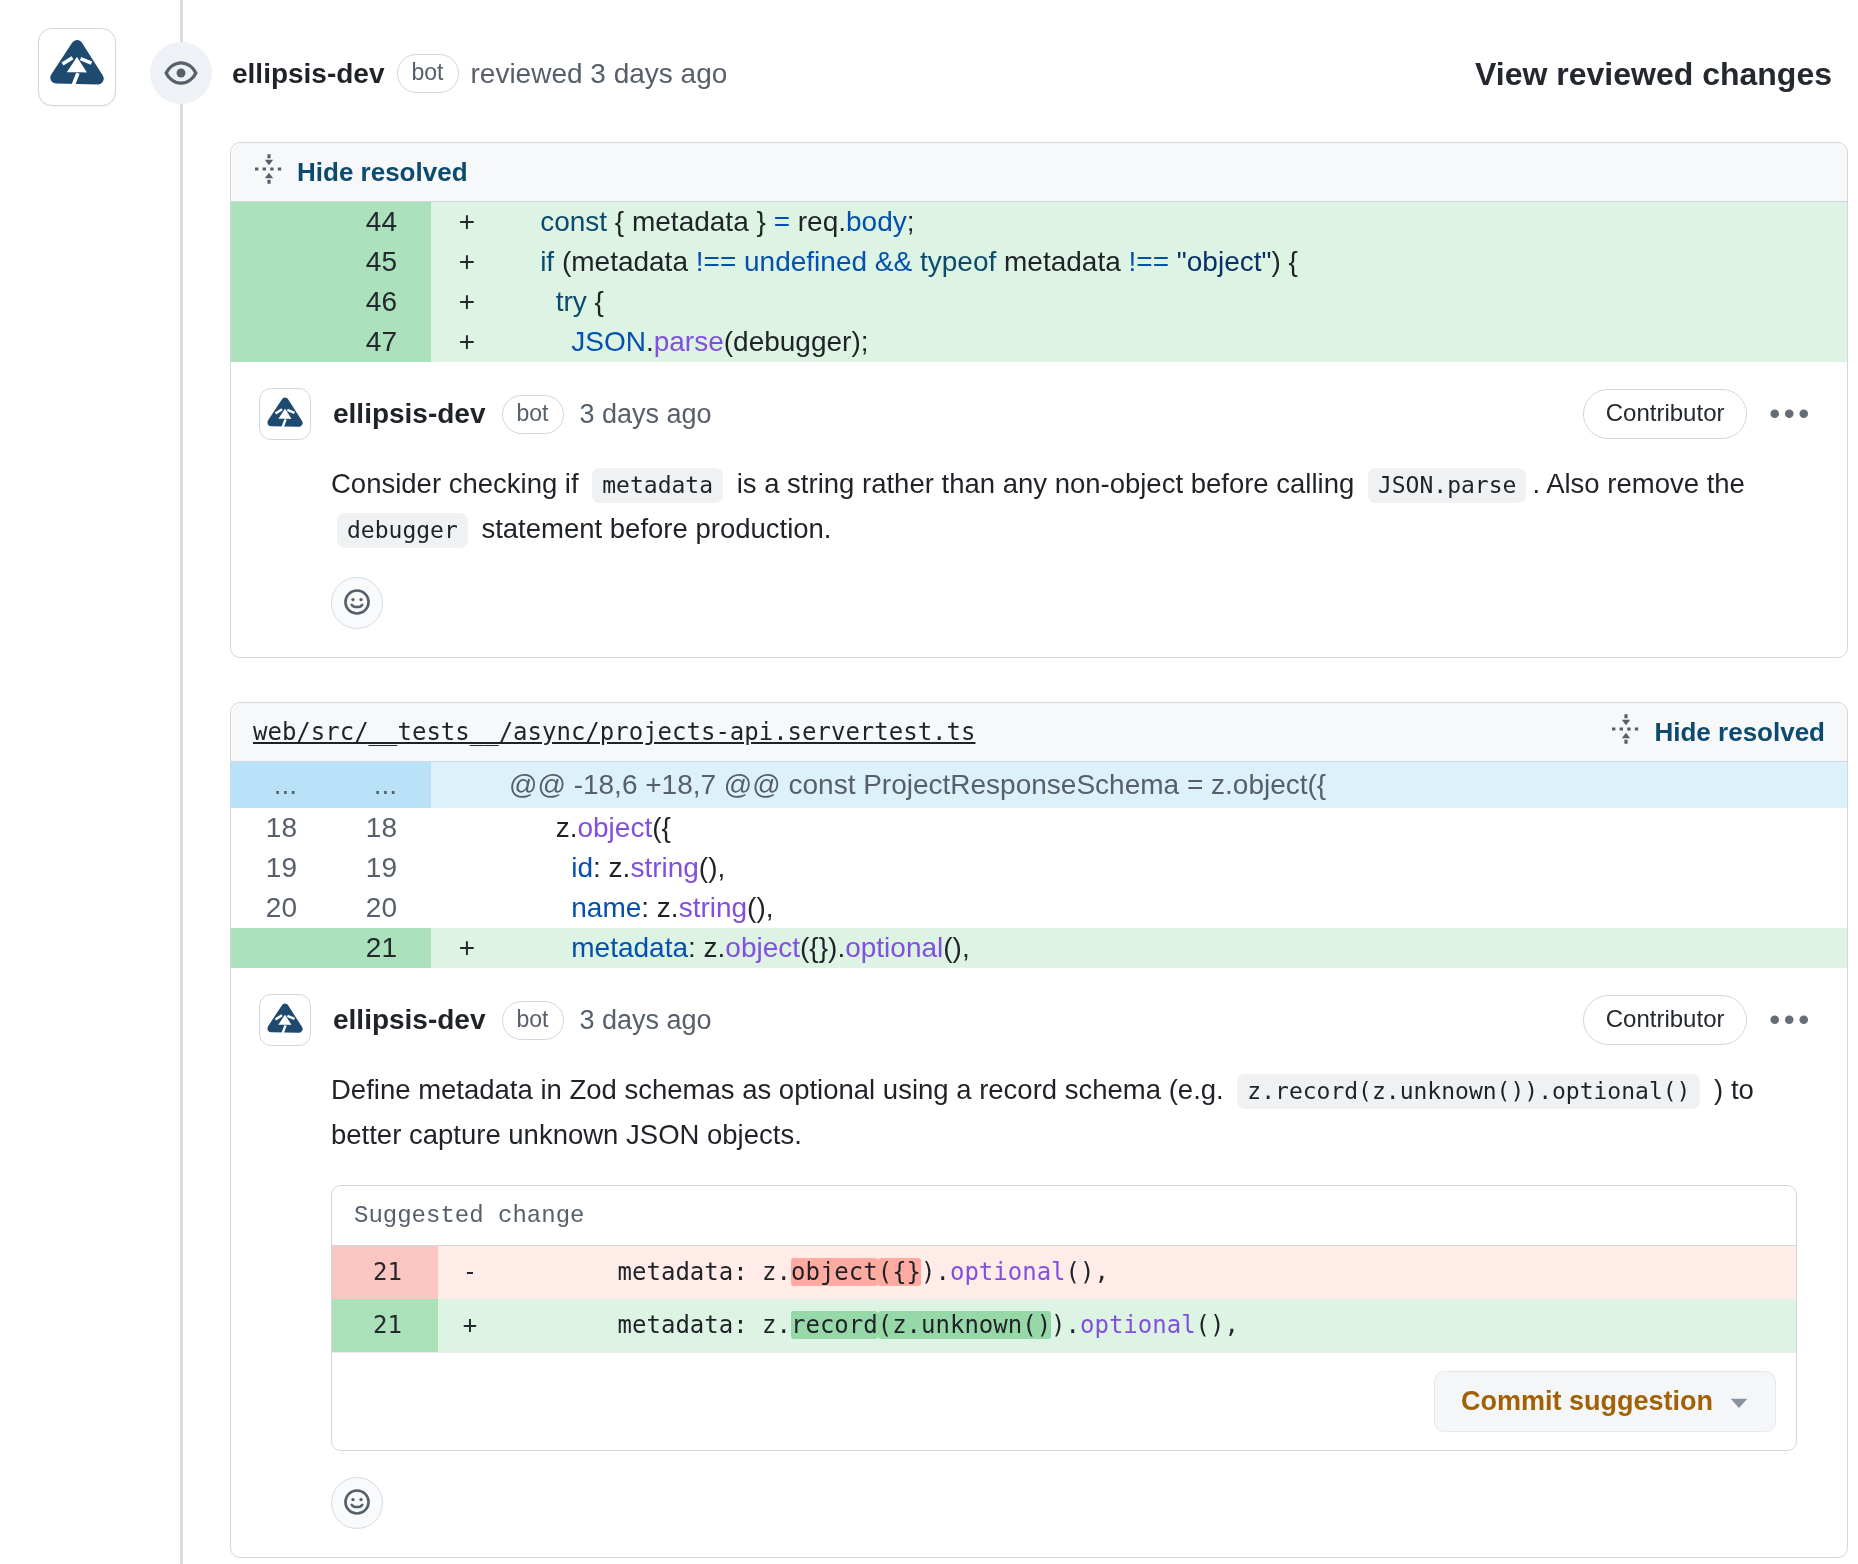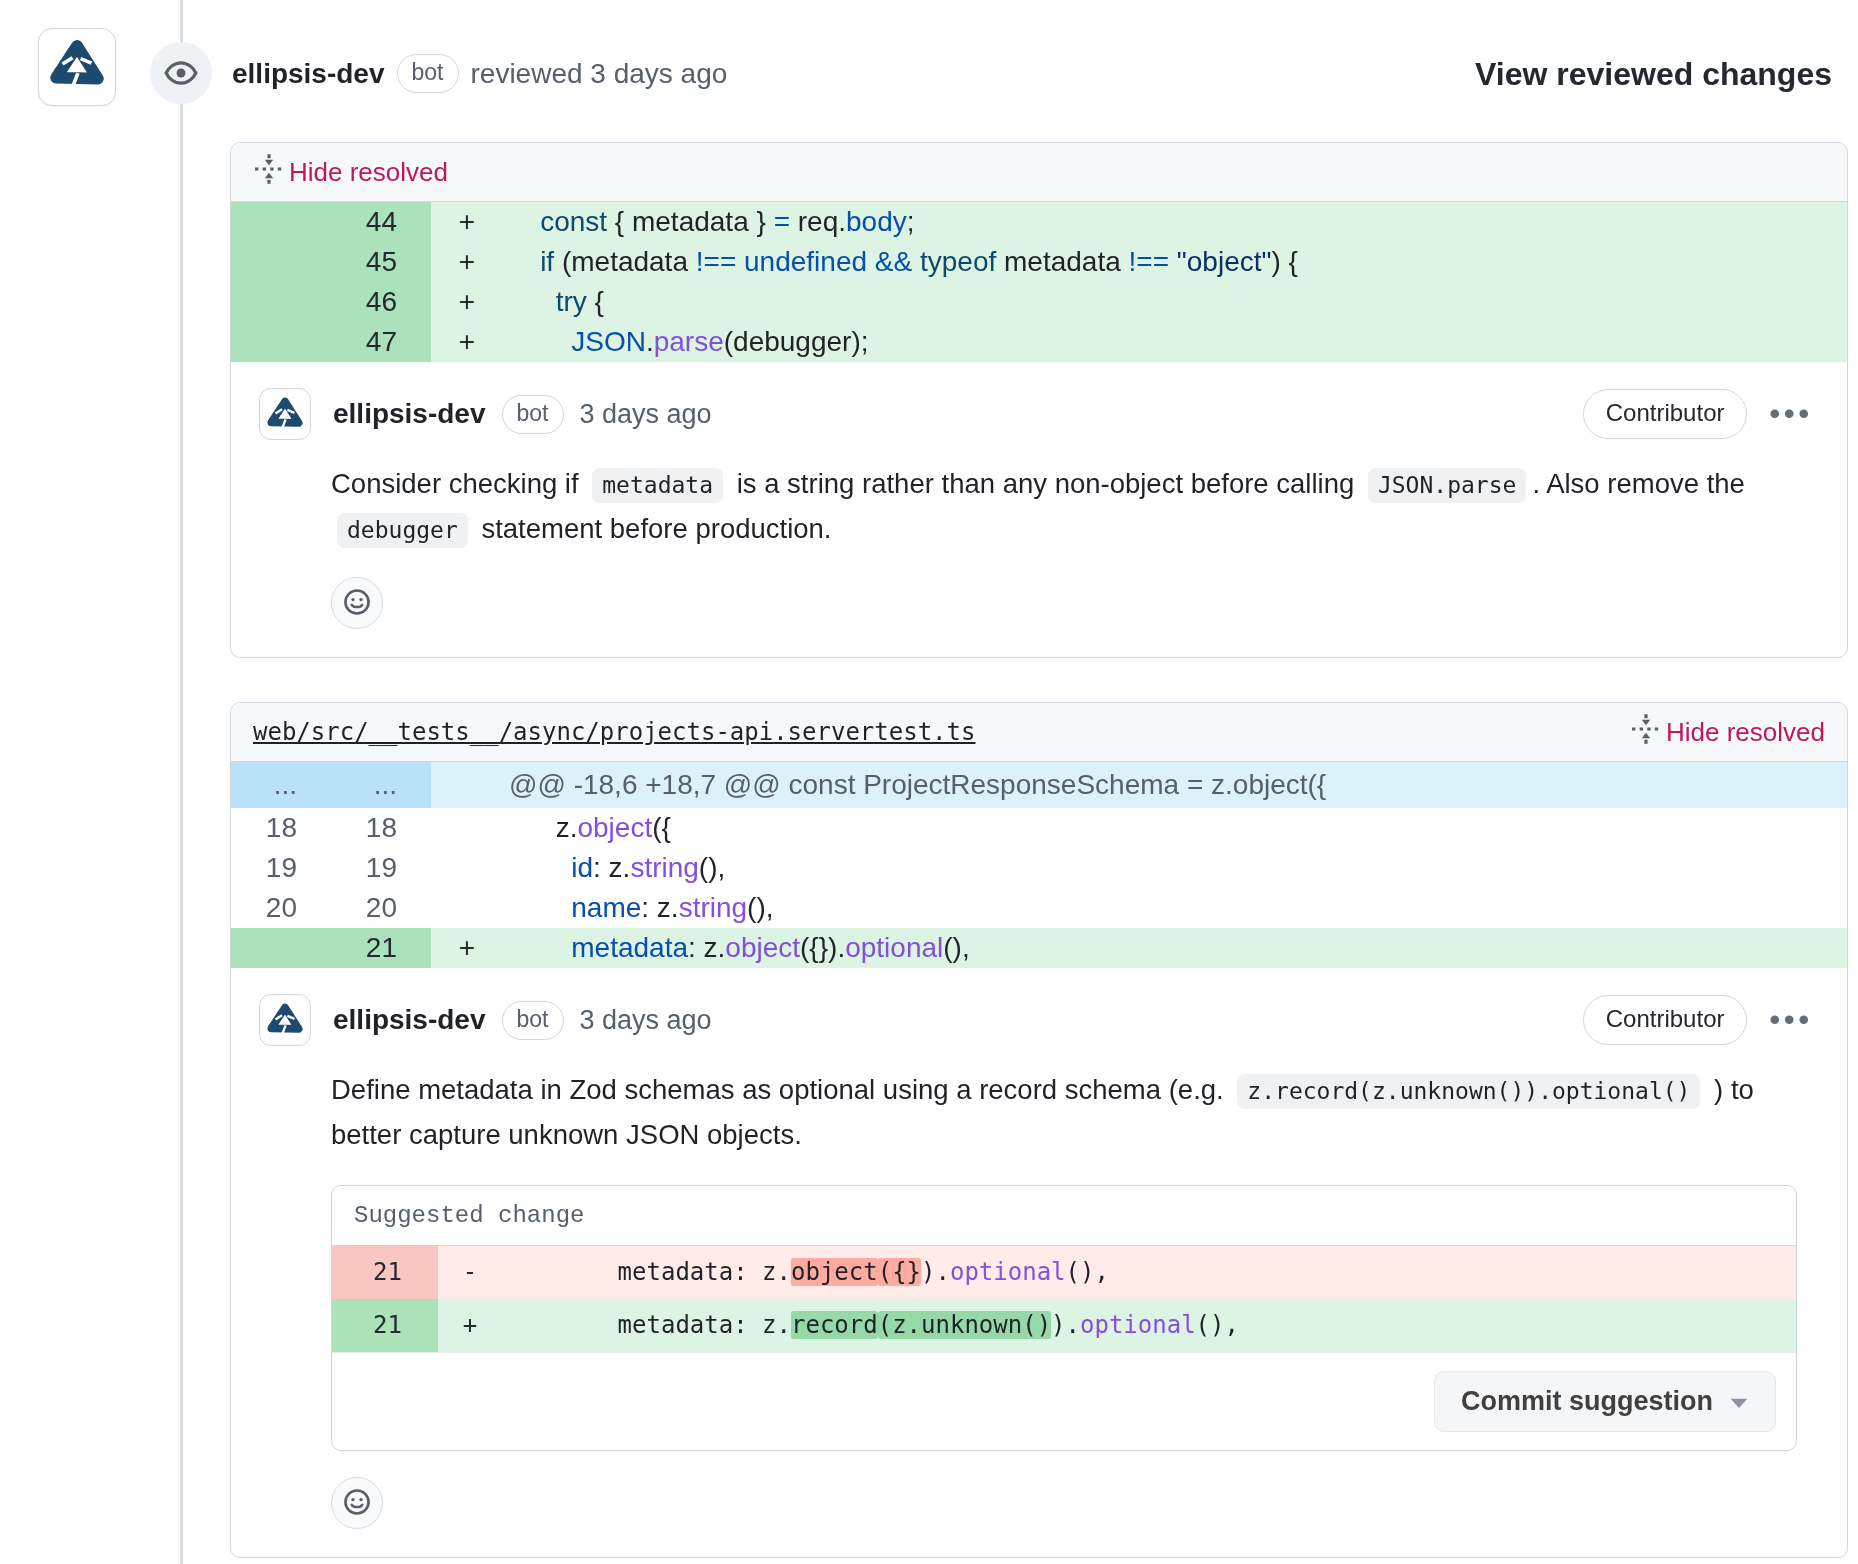--- a/index.html
+++ b/index.html
@@ -20,22 +20,22 @@
   .badge{display:inline-block;border:1px solid #d0d7de;border-radius:999px;color:#57606a;
          font-size:23px;line-height:1;padding:6px 14px 8px;background:#fff;}
   .view-link{position:absolute;right:26px;top:56px;font-size:32px;font-weight:700;color:#24292f;text-decoration:none;}
 
   
   main{position:absolute;left:230px;top:142px;width:1618px;}
   .card{border:1px solid #d0d7de;border-radius:10px;background:#fff;margin-bottom:44px;overflow:hidden;}
   .card-head{height:58px;background:#f6f8fa;border-bottom:1px solid #d0d7de;display:flex;
              align-items:center;justify-content:space-between;padding:0 22px;}
   .fpath{font-family:"DejaVu Sans Mono",monospace;font-size:24px;color:#1f2328;}
-  .hide-btn{display:flex;align-items:center;gap:4px;background:none;border:none;cursor:pointer;
-            color:#be185d;font-size:26px;font-family:"Liberation Sans",sans-serif;padding:0;}
+  .hide-btn{display:flex;align-items:center;gap:12px;background:none;border:none;cursor:pointer;
+            color:#0c4a6e;font-size:26px;font-family:"Liberation Sans",sans-serif;padding:0;font-weight:bold;}
 
   
   .diff{font-family:Liberation Sans, sans-serif;font-size:28px;}
   .drow{display:flex;height:40px;line-height:40px;}
   .num{flex:none;width:100px;text-align:right;padding-right:34px;box-sizing:border-box;color:#57606a;}
   .mark{flex:none;width:72px;text-align:center;color:#24292f;}
   .codeln{flex:1;white-space:pre;overflow:hidden;padding-left:6px;}
   .row-add .num{background:#abe2bb;color:#24292f;}
   .row-add .mark,.row-add .codeln{background:#ddf3e3;}
   .row-ctx{background:#fff;}
@@ -70,21 +70,21 @@
   .sugg{border:1px solid #d0d7de;border-radius:10px;margin:28px 22px 4px 72px;overflow:hidden;background:#fff;}
   .sugg-head{padding:16px 22px;font-size:24px;color:#57606a;border-bottom:1px solid #d0d7de;font-family:Liberation Mono, monospace;}
   .srow{display:flex;height:53px;line-height:53px;font-family:"DejaVu Sans Mono",monospace;font-size:24px;}
   .snum{flex:none;width:106px;text-align:right;padding-right:36px;box-sizing:border-box;color:#24292f;}
   .smark{flex:none;width:64px;text-align:center;color:#24292f;}
   .scode{flex:1;white-space:pre;overflow:hidden;}
   .srow-del .snum{background:#f9c6c2;} .srow-del .smark,.srow-del .scode{background:#ffece9;}
   .srow-add .snum{background:#ace2ba;} .srow-add .smark,.srow-add .scode{background:#ddf3e3;}
   .sugg-foot{display:flex;justify-content:flex-end;padding:18px 20px;border-top:1px solid #e7ebef;}
   .commit-btn{display:flex;align-items:center;gap:16px;background:#f4f6f8;border:1px solid #e6e9ec;
-              border-radius:10px;color:#404040;font-size:27px;font-weight:600;
+              border-radius:10px;color:#a16207;font-size:27px;font-weight:600;
               font-family:"Liberation Sans",sans-serif;padding:14px 26px;cursor:not-allowed;}
 </style>
 </head>
 <body>
 
 <div class="timeline"></div>
 
 <div class="avatar-xl">
     <span class="logo-slot"><svg width="58" height="58" viewBox="0 0 64 64">
   <polygon points="32,11 55,47 9,46" fill="none" stroke="#1d4a6e" stroke-width="13" stroke-linejoin="round"></polygon>

